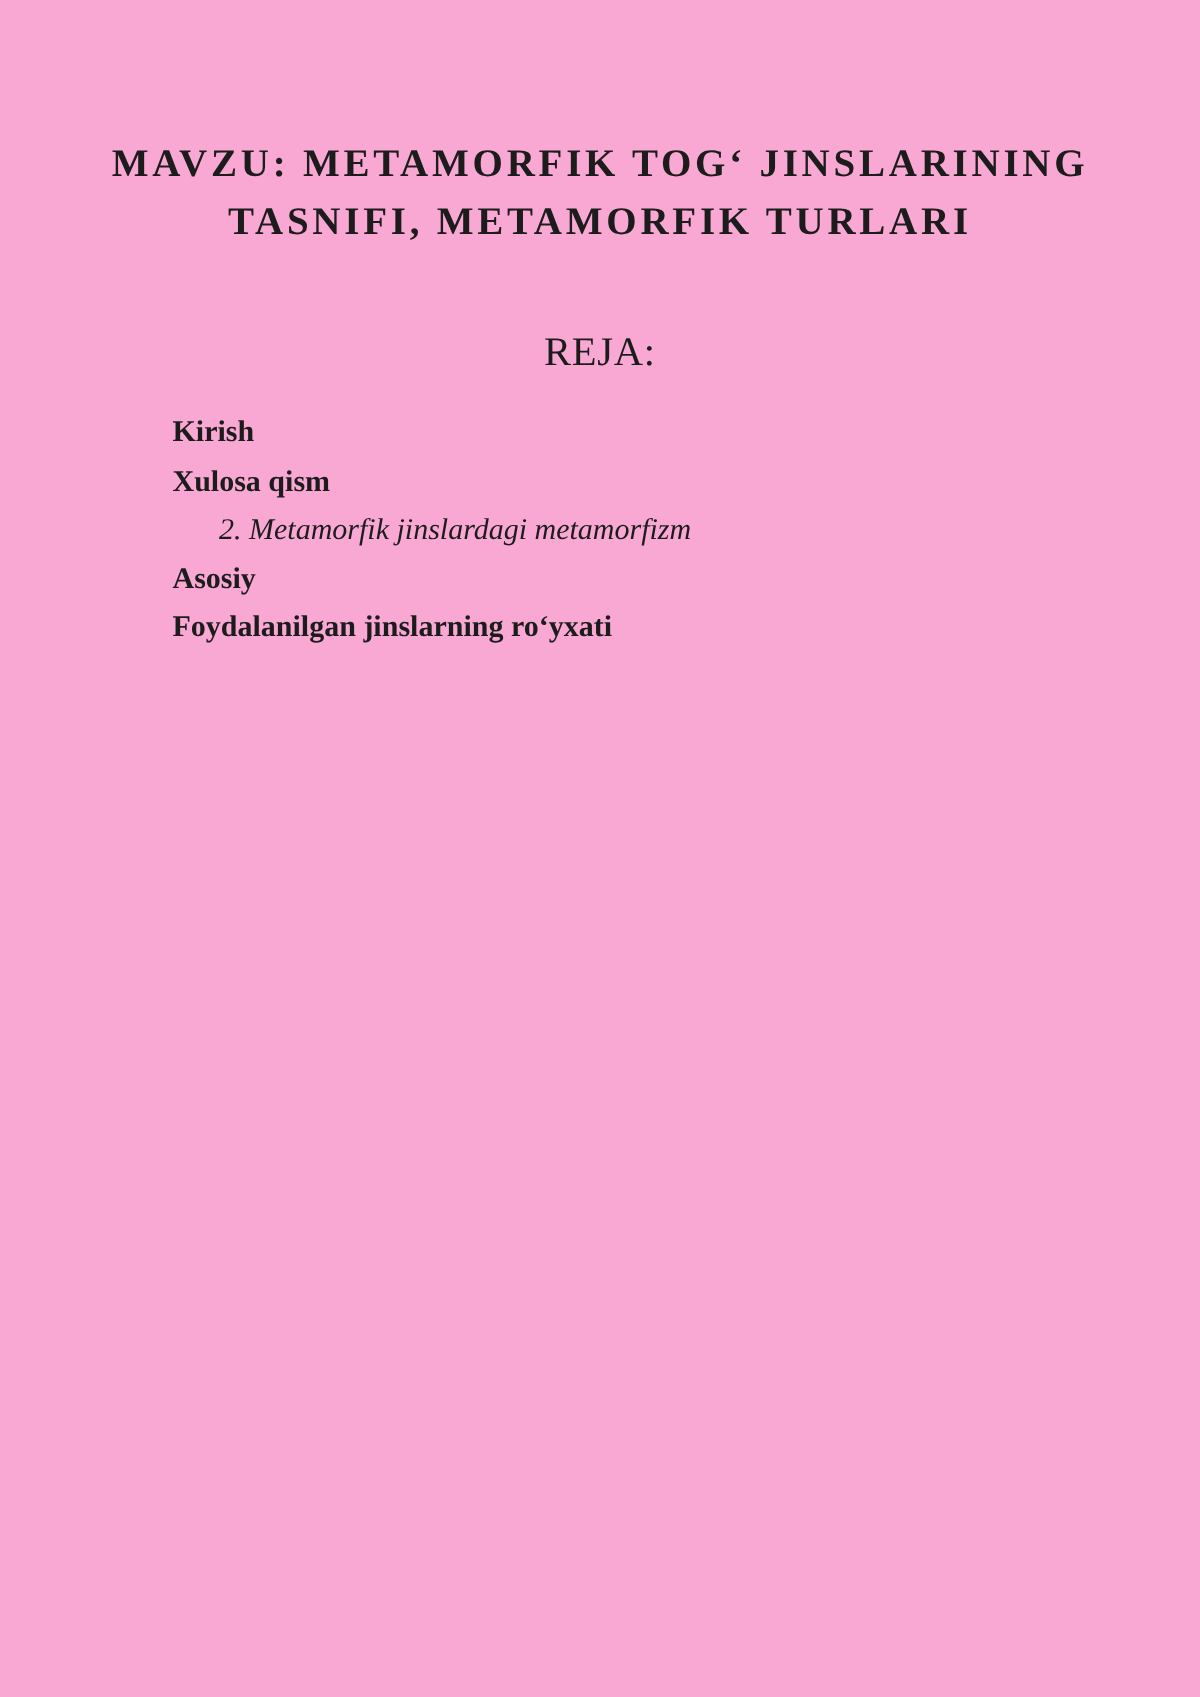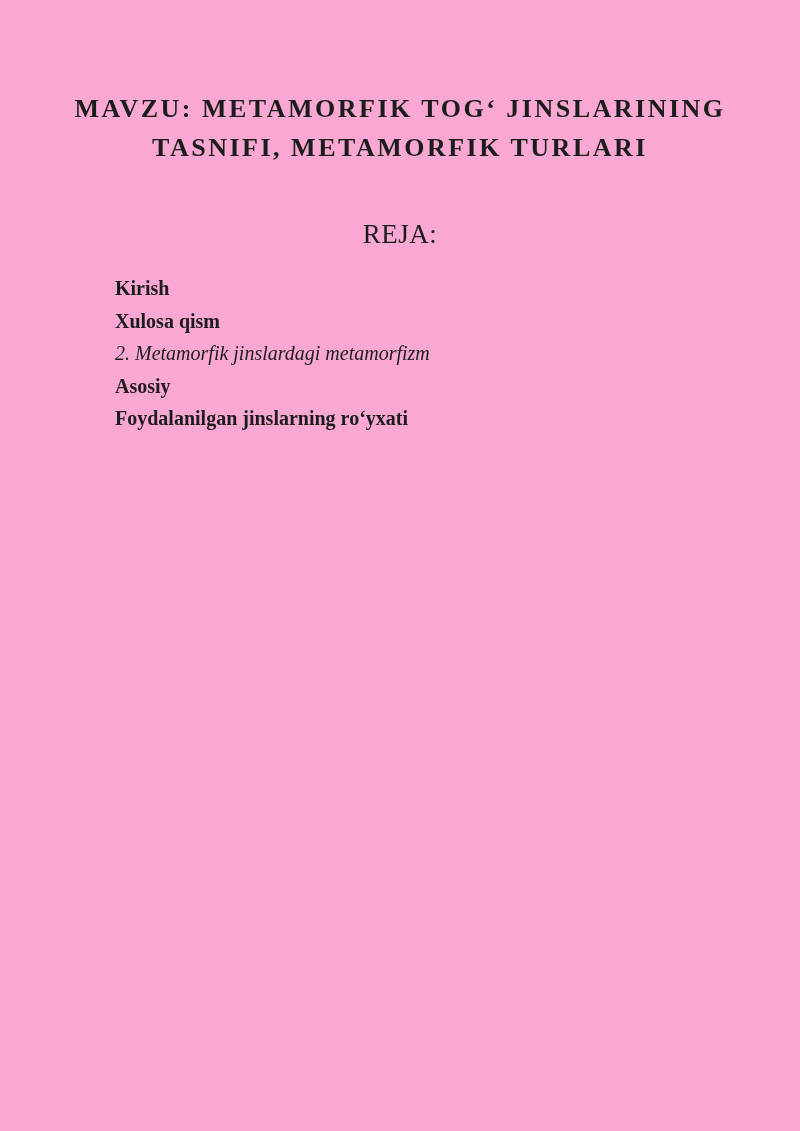--- a/index.html
+++ b/index.html
@@ -54,20 +54,21 @@
     margin: 0;
     font-size: 20px;
     line-height: 32.5px;
     color: #1c1c1c;
   }
   .outline p.bold {
     font-weight: bold;
   }
   .outline p.italic {
     font-style: italic;
+    margin-left: 31px;
   }
   .outline p.italic-spaced {
     font-style: italic;
     letter-spacing: 2.2px;
     word-spacing: 4px;
   }
 </style>
 </head>
 <body>
 

